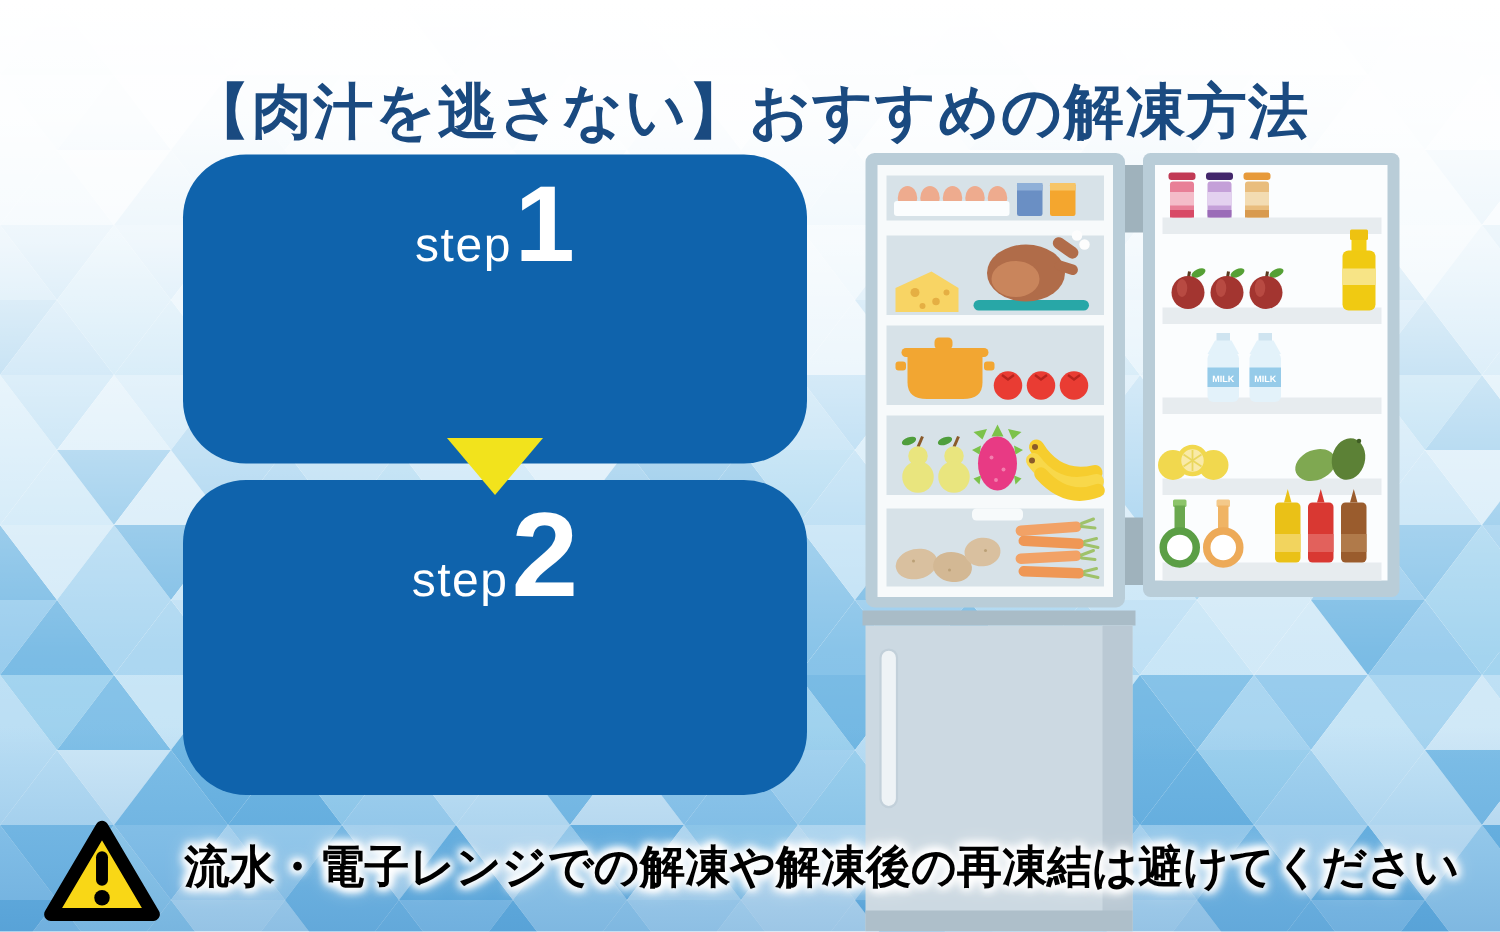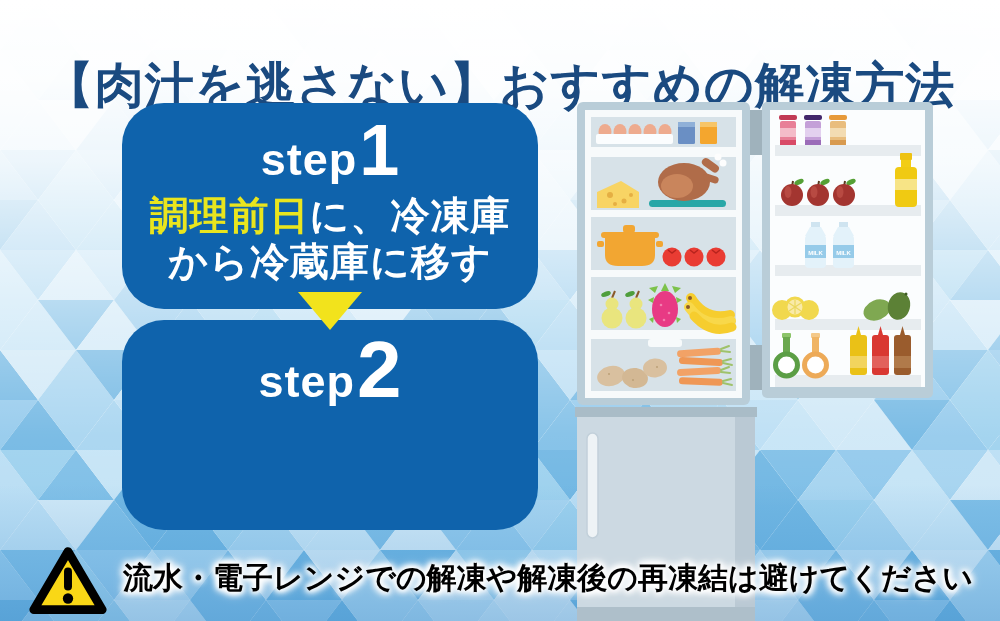--- a/index.html
+++ b/index.html
@@ -26,35 +26,35 @@
     position:absolute;left:0;top:0;width:1000px;height:621px;
     background:linear-gradient(180deg,
       rgba(30,120,195,0) 78%,
       rgba(30,120,195,.18) 92%,
       rgba(25,110,185,.28) 100%);
     pointer-events:none;
   }
   .title{
     position:absolute;left:0;top:20px;width:1000px;
     text-align:center;
-    font-size:49px;font-weight:900;letter-spacing:1px;
+    font-size:40px;font-weight:900;letter-spacing:1px;
     color:#1a4a80;white-space:nowrap;
   }
   .step-box{
     position:absolute;left:122px;width:416px;
     background:#0f63ac;border-radius:42px;
     color:#fff;text-align:center;
   }
   .step-box.s1{top:103px;height:206px;}
   .step-box.s2{top:320px;height:210px;}
   .step-head{
     display:flex;justify-content:center;align-items:baseline;
     padding-top:10px;line-height:1.05;
   }
-  .step-head .word{font-size:45px;font-weight:700;letter-spacing:1px;}
+  .step-head .word{font-size:32px;font-weight:400;letter-spacing:1px;}
   .step-head .num{font-size:72px;font-weight:700;margin-left:2px;}
   .s2 .step-head{padding-top:8px;}
   .s2 .step-head .num{font-size:80px;}
   .step-text{
     margin:4px 0 0 0;font-size:39px;font-weight:800;line-height:1.2;
     letter-spacing:1px;
   }
   .s2 .step-text{margin-top:8px;}
   .hl{color:#e9e51e;}
   .arrow-down{
@@ -531,21 +531,20 @@
   <div class="bg-fade"></div>
   <div class="bg-deep"></div>
 
   <h1 class="title">【肉汁を逃さない】おすすめの解凍方法</h1>
 
   <div class="step-box s1">
     <div class="step-head">
       <span class="word">step</span>
         <span class="num">1</span>
     </div>
-    <p class="step-text"><span class="hl">調理前日</span><span>に、冷凍庫</span><br><span>から冷蔵庫に移す</span></p>
   </div>
 
   <div class="arrow-down"></div>
 
   <div class="step-box s2">
     <div class="step-head">
       <span class="word">step</span>
         <span class="num">2</span>
     </div>
   </div>

